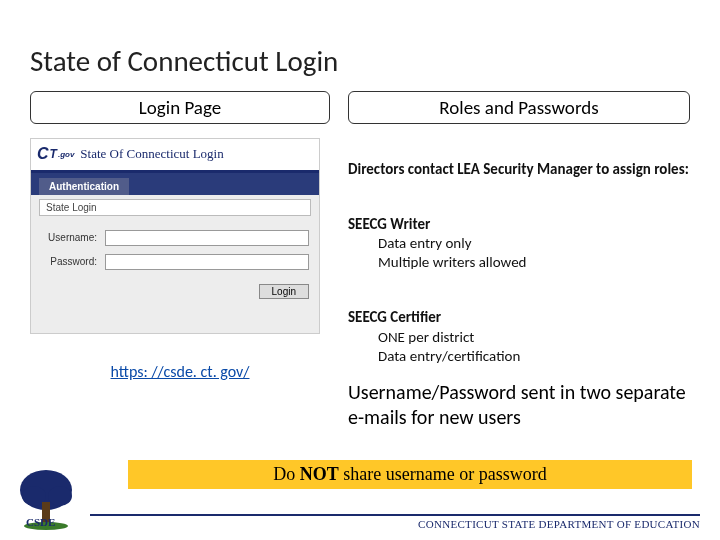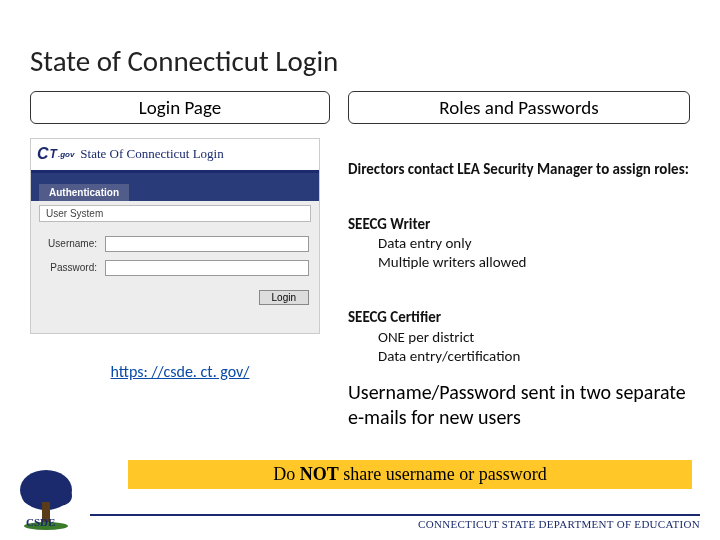--- a/index.html
+++ b/index.html
@@ -46,21 +46,21 @@
     font-style: italic;
     font-weight: bold;
     color: #1a2a6c;
     font-size: 12px;
     display: flex; align-items: center; gap: 1px;
   }
   .ctgov .c { font-size: 16px; }
   .login-title { color: #1a2a6c; font-size: 13px; font-family: Georgia, serif; }
   .login-bar {
     background: #2a3b7a;
-    height: 28px;
+    height: 22px;
     display: flex; align-items: flex-end;
   }
   .auth-tab {
     background: #515c8a;
     color: #fff;
     font-size: 10px;
     padding: 3px 10px;
     margin-left: 8px;
     font-weight: bold;
   }
@@ -153,21 +153,21 @@
       <div class="subhead">Login Page</div>
 
       <div class="login-mock">
         <div class="login-top">
           <span class="ctgov"><span class="c">C</span>T<span style="font-size:8px">.gov</span></span>
           <span class="login-title">State Of Connecticut Login</span>
         </div>
         <div class="login-bar">
           <span class="auth-tab">Authentication</span>
         </div>
-        <div class="userlogin">User System</div>
+        <div class="userlogin">State Login</div>
         <div class="login-fields">
           <div class="field-row">
             <label>Username:</label>
             <input type="text" style="">
           </div>
           <div class="field-row">
             <label>Password:</label>
             <input type="password" style="">
           </div>
         </div>

